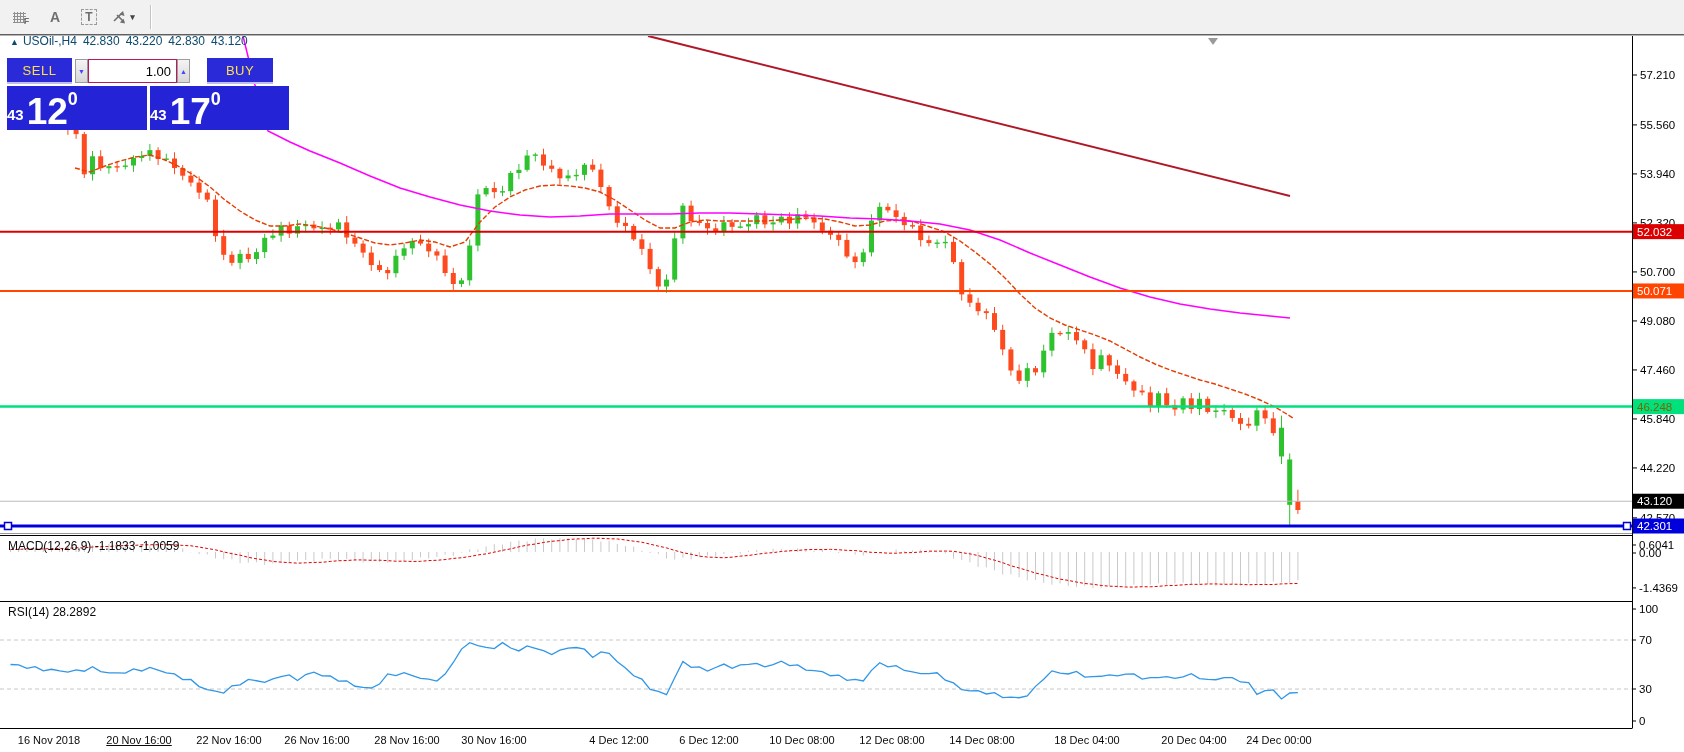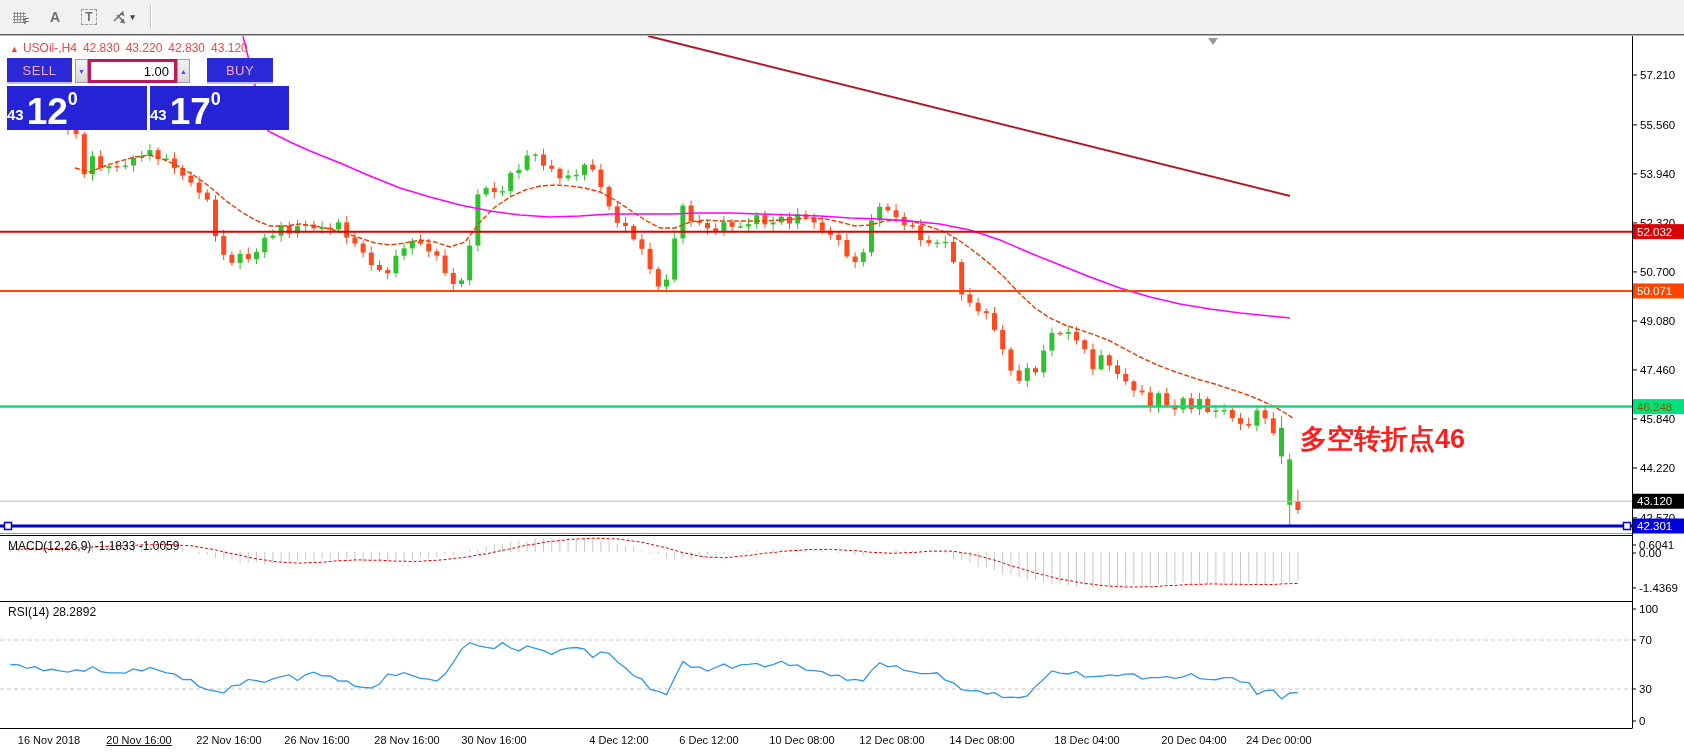--- a/index.html
+++ b/index.html
@@ -15,37 +15,37 @@
     background-image:radial-gradient(#8f8f8f 1px, transparent 1.2px);background-size:3px 3px;}
   .icon-f-letter{font-size:9px;color:#6f6f6f;margin-left:-2px;margin-top:8px;}
   .icon-t-box{border:1px dashed #9a9a9a;padding:0 3px;font-size:12px;color:#6f6f6f;}
   .caret{font-size:9px;color:#444;margin-left:3px;}
   .tb-sep{width:1px;height:24px;background:#c3c3c3;border-right:1px solid #fff;margin:0 8px 0 14px;}
   .tf-group{display:flex;align-items:center;}
   .tf-btn{padding:3px 9px;font-size:12px;color:#222;margin-right:2px;border:1px solid transparent;border-radius:1px;}
   .tf-btn.active{background:#fdfdfd;border:1px solid #ababab;}
 
   
-  .symbol-bar{position:absolute;left:10px;top:41px;font-size:12px;color:#ef4444;z-index:20;white-space:nowrap;}
+  .symbol-bar{position:absolute;left:10px;top:34px;font-size:12px;color:#0c4a6e;z-index:20;white-space:nowrap;}
   .symbol-bar .tri{font-size:9px;margin-right:4px;}
   .symbol-bar span{margin-right:6px;}
 
   
   .trade-panel{position:absolute;left:7px;top:58px;width:282px;height:72px;z-index:25;}
-  .tp-btn{position:absolute;top:0;height:26px;background:#2a2ad9;color:#f9a8d4;font-size:13px;
+  .tp-btn{position:absolute;top:0;height:26px;background:#2a2ad9;color:#fde047;font-size:13px;
     display:flex;align-items:center;justify-content:center;border-bottom:2px solid rgba(255,255,255,.7);
     box-sizing:border-box;letter-spacing:.5px;}
   .tp-sell{left:0;width:65px;}
   .tp-buy{left:200px;width:66px;}
   .spin-btn{position:absolute;top:1px;height:24px;width:13px;background:linear-gradient(#f4f4f4,#d8d8d8);
     border:1px solid #9c9c9c;box-sizing:border-box;color:#4545ff;font-size:7px;
     display:flex;align-items:center;justify-content:center;}
   .spin-down{left:68px;}
   .spin-up{left:170px;}
-  .vol-input{position:absolute;left:81px;top:1px;width:89px;height:24px;border:3px solid #be185d;
+  .vol-input{position:absolute;left:81px;top:1px;width:89px;height:24px;border:1px solid #be185d;
     box-sizing:border-box;font-size:13px;text-align:right;padding-right:5px;font-family:"Liberation Sans",sans-serif;}
   .tp-big{position:absolute;top:28px;height:44px;background:#2424d6;color:#fff;display:flex;
     align-items:flex-end;padding-bottom:3px;box-sizing:border-box;}
   .tp-big-sell{left:0;width:140px;}
   .tp-big-buy{left:143px;width:139px;}
   .tp-small{font-size:15px;font-weight:bold;margin-right:3px;margin-bottom:4px;}
   .tp-digits{font-size:37px;font-weight:bold;line-height:.85;}
   .tp-sup{font-size:18px;font-weight:bold;align-self:flex-start;margin-top:3px;}
 
   
@@ -681,21 +681,20 @@
     <div class="tp-big tp-big-buy">
       <span class="tp-small">43</span>
       <span class="tp-digits">17</span>
       <span class="tp-sup">0</span>
     </div>
   </div>
 
   <div class="ind-label" id="macd-label">MACD(12,26,9) -1.1833 -1.0059</div>
   <div class="ind-label" id="rsi-label">RSI(14) 28.2892</div>
 
-  <div class="annotation">多空转折点46</div>
 
   <div id="time-axis">
       <span class="time-label" style="left: 37px;">16 Nov 2018</span>
       <span class="time-label" style="left: 127px; text-decoration: underline;">20 Nov 16:00</span>
       <span class="time-label" style="left: 217px;">22 Nov 16:00</span>
       <span class="time-label" style="left: 305px;">26 Nov 16:00</span>
       <span class="time-label" style="left: 395px;">28 Nov 16:00</span>
       <span class="time-label" style="left: 482px;">30 Nov 16:00</span>
       <span class="time-label" style="left: 607px;">4 Dec 12:00</span>
       <span class="time-label" style="left: 697px;">6 Dec 12:00</span>

